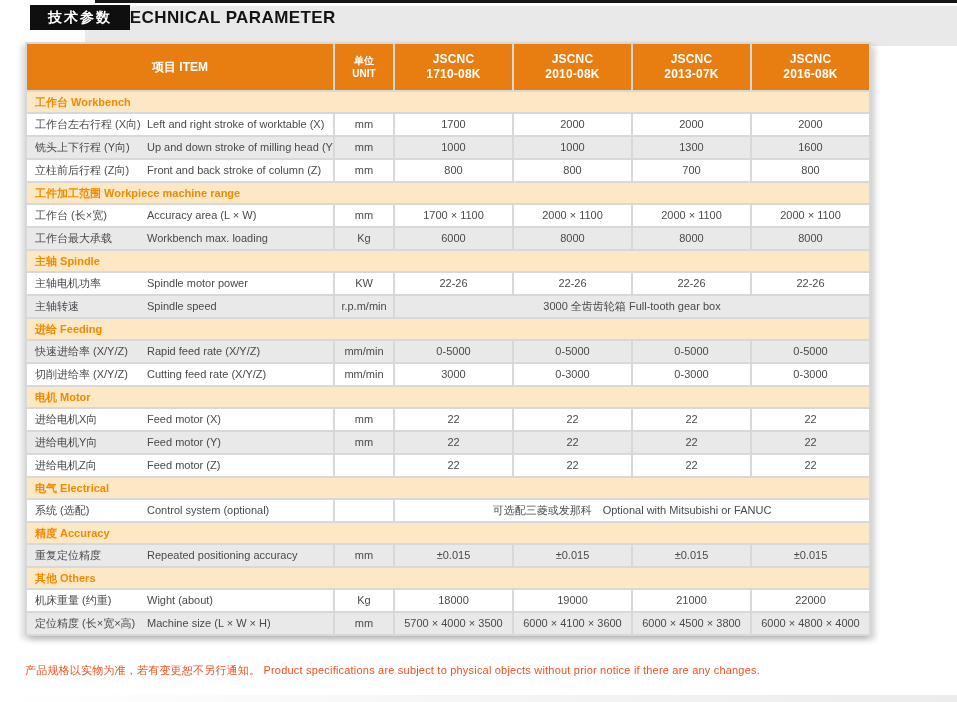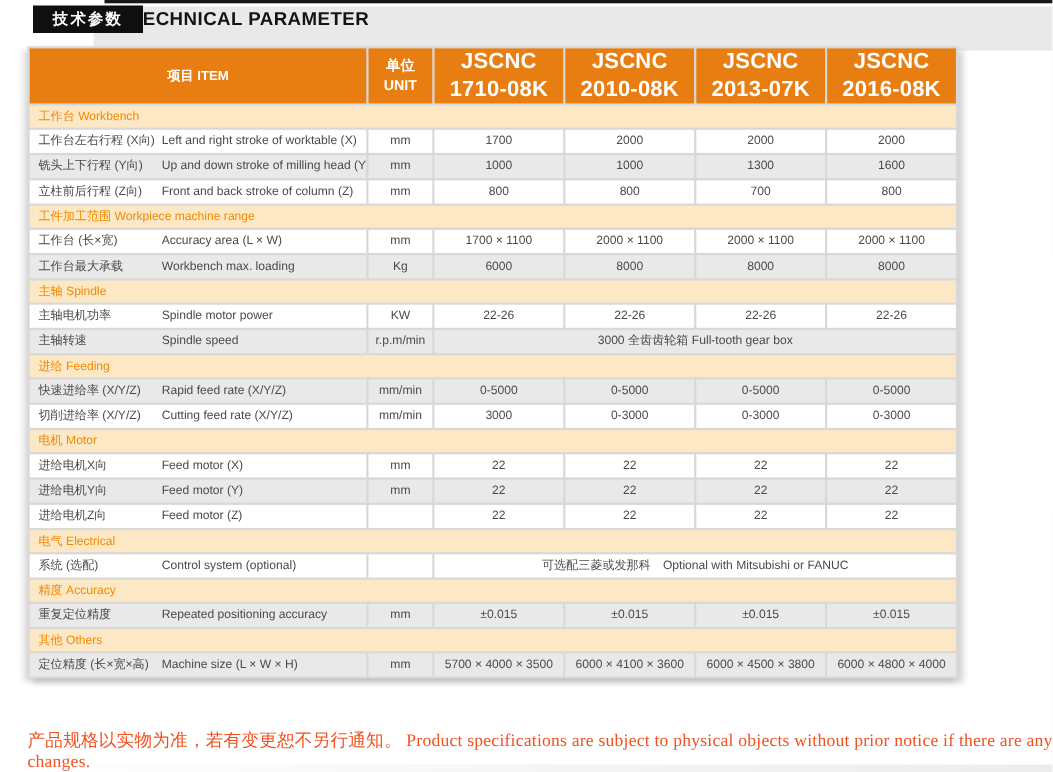--- a/index.html
+++ b/index.html
@@ -10,33 +10,33 @@
   .title-strip { position:absolute; left:85px; right:0; top:6px; height:40px; background:#e9e9e9; }
   .title-en { display:inline-block; margin-left:34px; line-height:24px; font-size:17px; font-weight:bold; color:#141414; letter-spacing:0.4px; }
   .title-zh-box { position:absolute; left:30px; top:5px; width:100px; height:25px; background:#0f0f0f; color:#ffffff; font-size:14px; font-weight:bold; display:flex; align-items:center; justify-content:center; letter-spacing:2px; z-index:2; }
 
   
   table.spec-table { position:absolute; left:25px; top:42px; width:846px; table-layout:fixed;
     border-collapse:separate; border-spacing:2px; background:#d8d8d8;
     box-shadow:-4px 3px 5px rgba(0,0,0,0.13), 4px 4px 6px rgba(0,0,0,0.18); }
   thead th { background:#e87e11; color:#ffffff; font-weight:bold; height:46px; vertical-align:middle; text-align:center; padding:0; }
   th.item-h { font-size:12px;margin-top:43px; }
-  th.unit-h { font-size:13px; line-height:1.35;text-align:center; }
-  th.model-h { font-size:20px; line-height:1.25; letter-spacing:0.2px; }
-
-  tr.section-row td { background:#fce8c5; color:#f18a00; font-weight:normal; font-size:11px; height:20px; line-height:20px; text-align:left; padding:0 0 0 8px; }
+  th.unit-h { font-size:10px; line-height:1.35;text-align:center; }
+  th.model-h { font-size:12px; line-height:1.25; letter-spacing:0.2px; }
+
+  tr.section-row td { background:#fce8c5; color:#f18a00; font-weight:bold; font-size:11px; height:20px; line-height:20px; text-align:left; padding:0 0 0 8px; }
   tr.data-row td { background:#ffffff; height:21px; line-height:21px; font-size:11px; color:#4a4a4a; padding:0; }
   tr.data-row.shaded td { background:#e9e9e9; }
   td.c-item { text-align:left; padding-left:8px !important; white-space:nowrap; overflow:hidden; }
   td.c-item .zh { display:inline-block; min-width:112px; }
   td.c-unit { text-align:center; font-size:10.5px;margin-top:28px; }
   td.c-val { text-align:center; }
 
   
-  .footer-note { position:absolute; left:25px; top:663px; font-size:16px; color:#f2511f; letter-spacing:0.2px;font-family:Liberation Serif, serif; }
+  .footer-note { position:absolute; left:25px; top:663px; font-size:11px; color:#f2511f; letter-spacing:0.2px; }
 
   .bottom-strip { position:absolute; left:0; right:0; bottom:0; height:7px;
     background:linear-gradient(to right, rgba(245,245,245,0), #ececec); }
 </style>
 </head>
 <body>
 
 <div class="page">
 
   <div class="top-line"></div>
@@ -203,20 +203,28 @@
           <td class="c-item"><span class="zh">重复定位精度</span><span class="en">Repeated positioning accuracy</span></td>
           <td class="c-unit">mm</td>
           <td class="c-val">±0.015</td>
           <td class="c-val">±0.015</td>
           <td class="c-val">±0.015</td>
           <td class="c-val">±0.015</td>
         </tr>
         <tr class="section-row">
           <td colspan="6">其他 Others</td>
         </tr>
+        <tr class="data-row">
+          <td class="c-item"><span class="zh">机床重量 (约重)</span><span class="en">Wight (about)</span></td>
+          <td class="c-unit">Kg</td>
+          <td class="c-val">18000</td>
+          <td class="c-val">19000</td>
+          <td class="c-val">21000</td>
+          <td class="c-val">22000</td>
+        </tr>
         <tr class="data-row shaded">
           <td class="c-item"><span class="zh">定位精度 (长×宽×高)</span><span class="en">Machine size  (L × W × H)</span></td>
           <td class="c-unit">mm</td>
           <td class="c-val">5700 × 4000 × 3500</td>
           <td class="c-val">6000 × 4100 × 3600</td>
           <td class="c-val">6000 × 4500 × 3800</td>
           <td class="c-val">6000 × 4800 × 4000</td>
         </tr>
       </tbody>
   </table>

